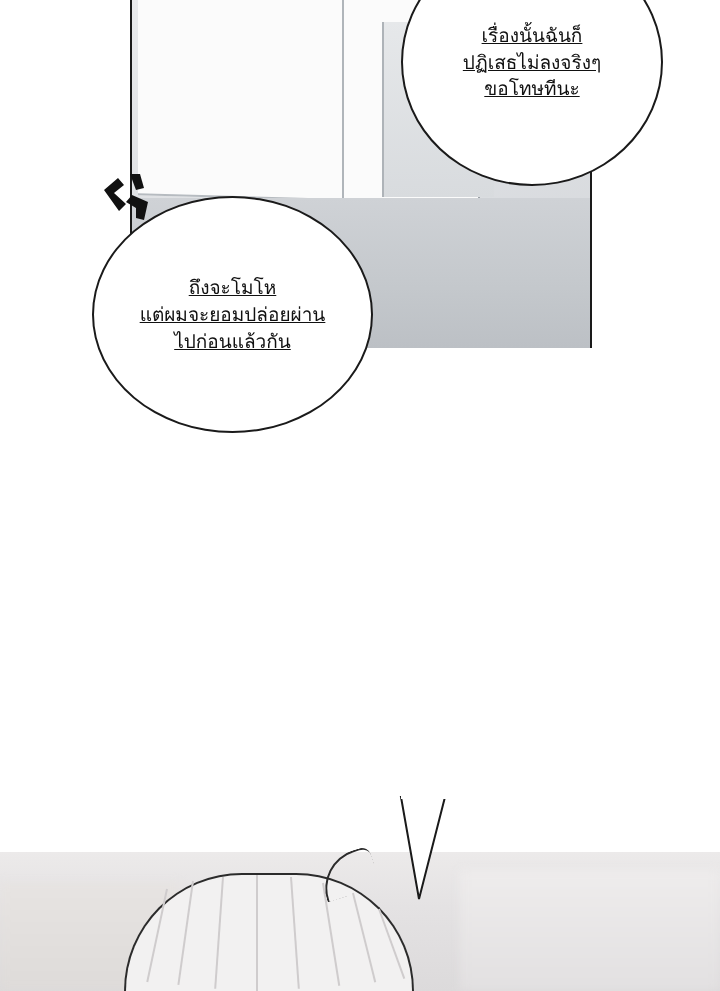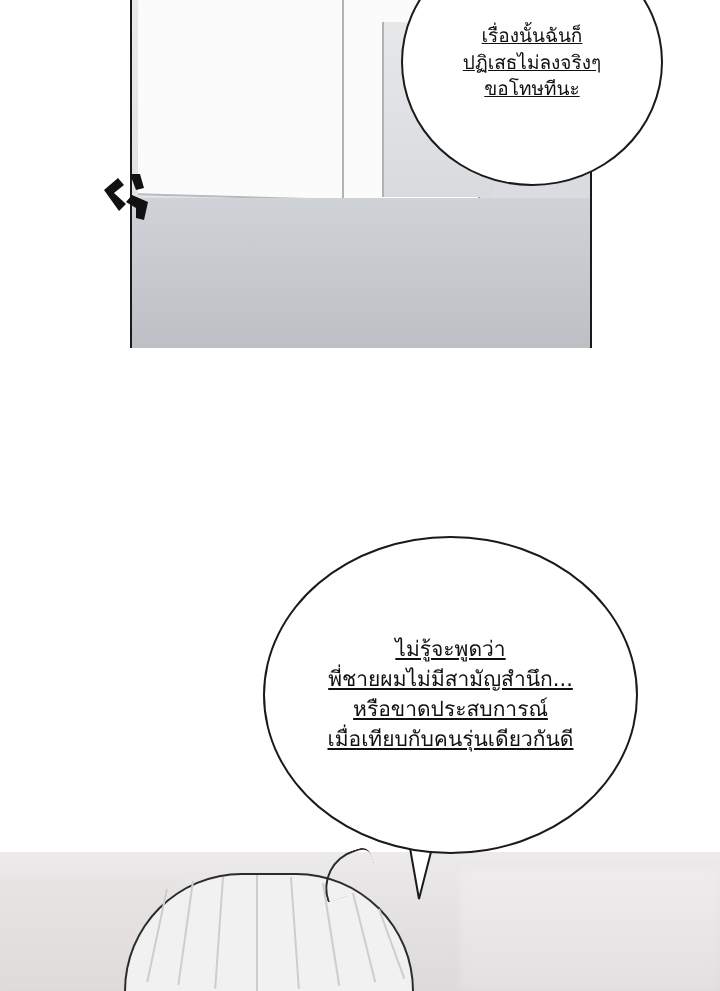--- a/index.html
+++ b/index.html
@@ -240,21 +240,20 @@
       <rect x="2" y="-4" width="46" height="8" fill="#ffffff"></rect>
     </svg>
   </div>
 
   <div class="bubble" id="bubble-1">
     <span class="txt">เรื่องนั้นฉันก็
 ปฏิเสธไม่ลงจริงๆ
 ขอโทษทีนะ</span>
   </div>
 
-
-  <div class="bubble" id="bubble-3">
-    <span class="txt">ไม่รู้จะพูดว่า
-พี่ชายผมไม่มีสามัญสำนึก...
-หรือขาดประสบการณ์
-เมื่อเทียบกับคนรุ่นเดียวกันดี</span>
-  </div>
+  <div class="bubble" id="bubble-2">
+    <span class="txt">ถึงจะโมโห
+แต่ผมจะยอมปล่อยผ่าน
+ไปก่อนแล้วกัน</span>
+  </div>
+
 
 </div>
 
 </body></html>

